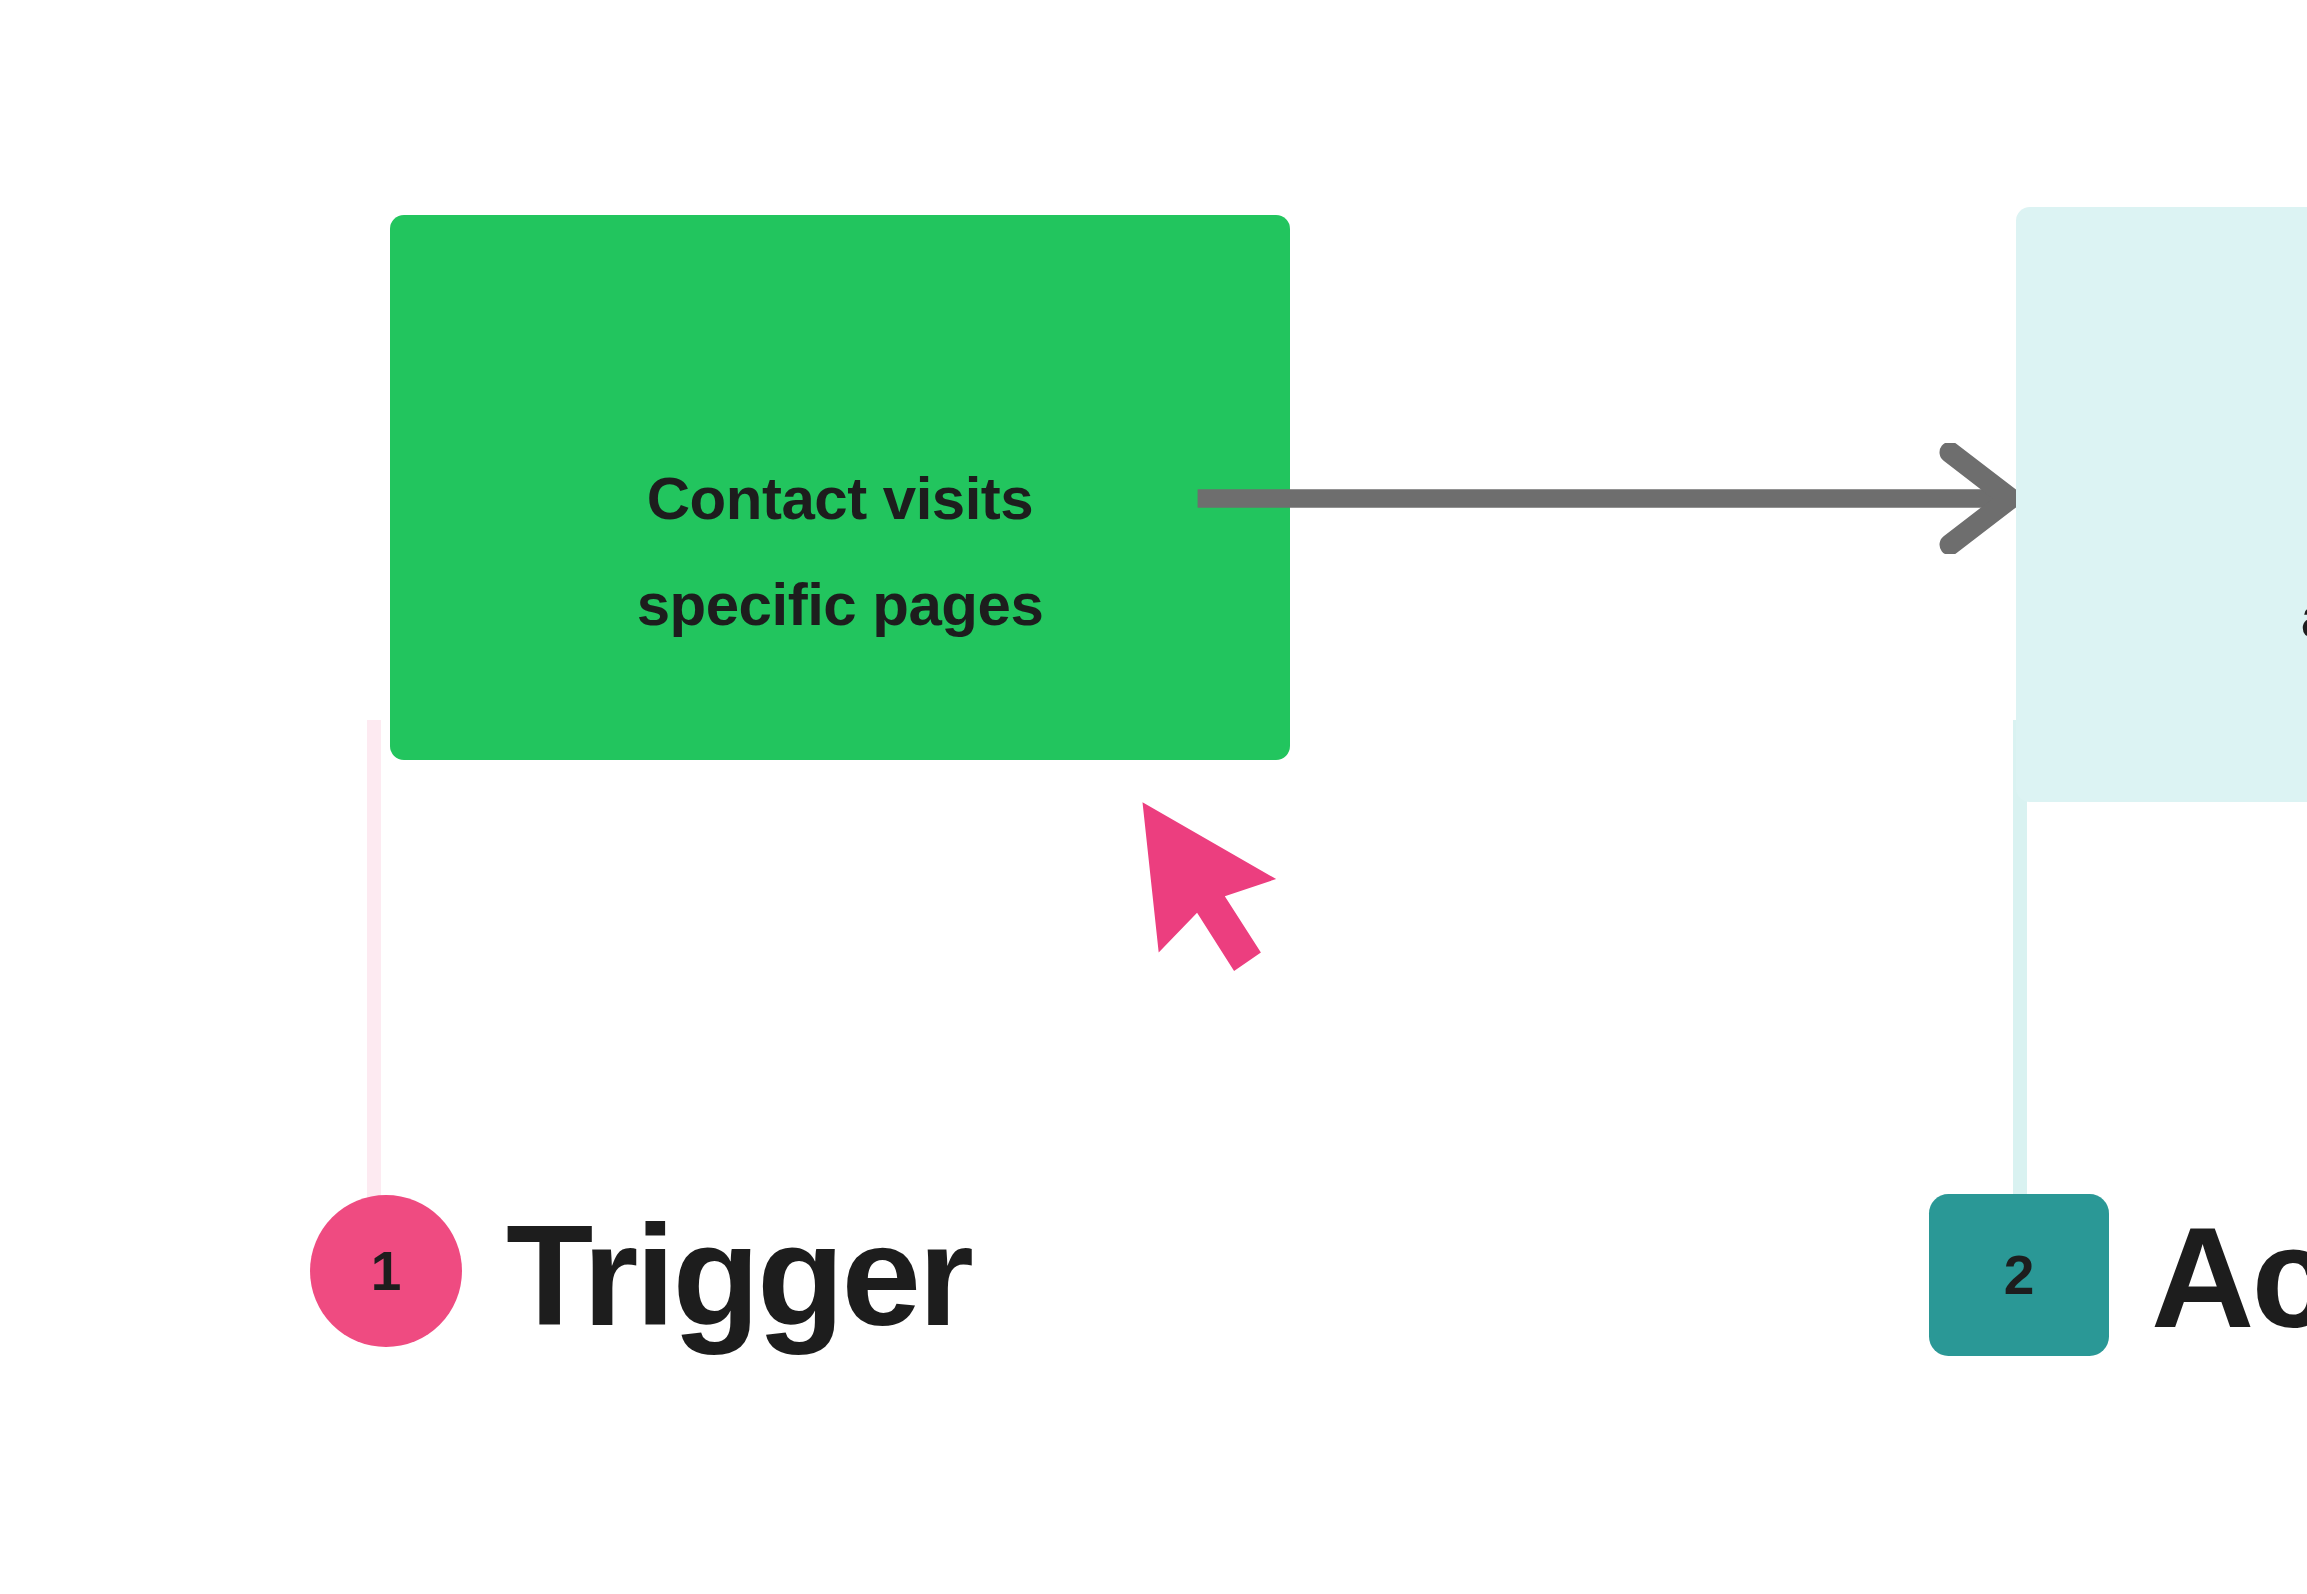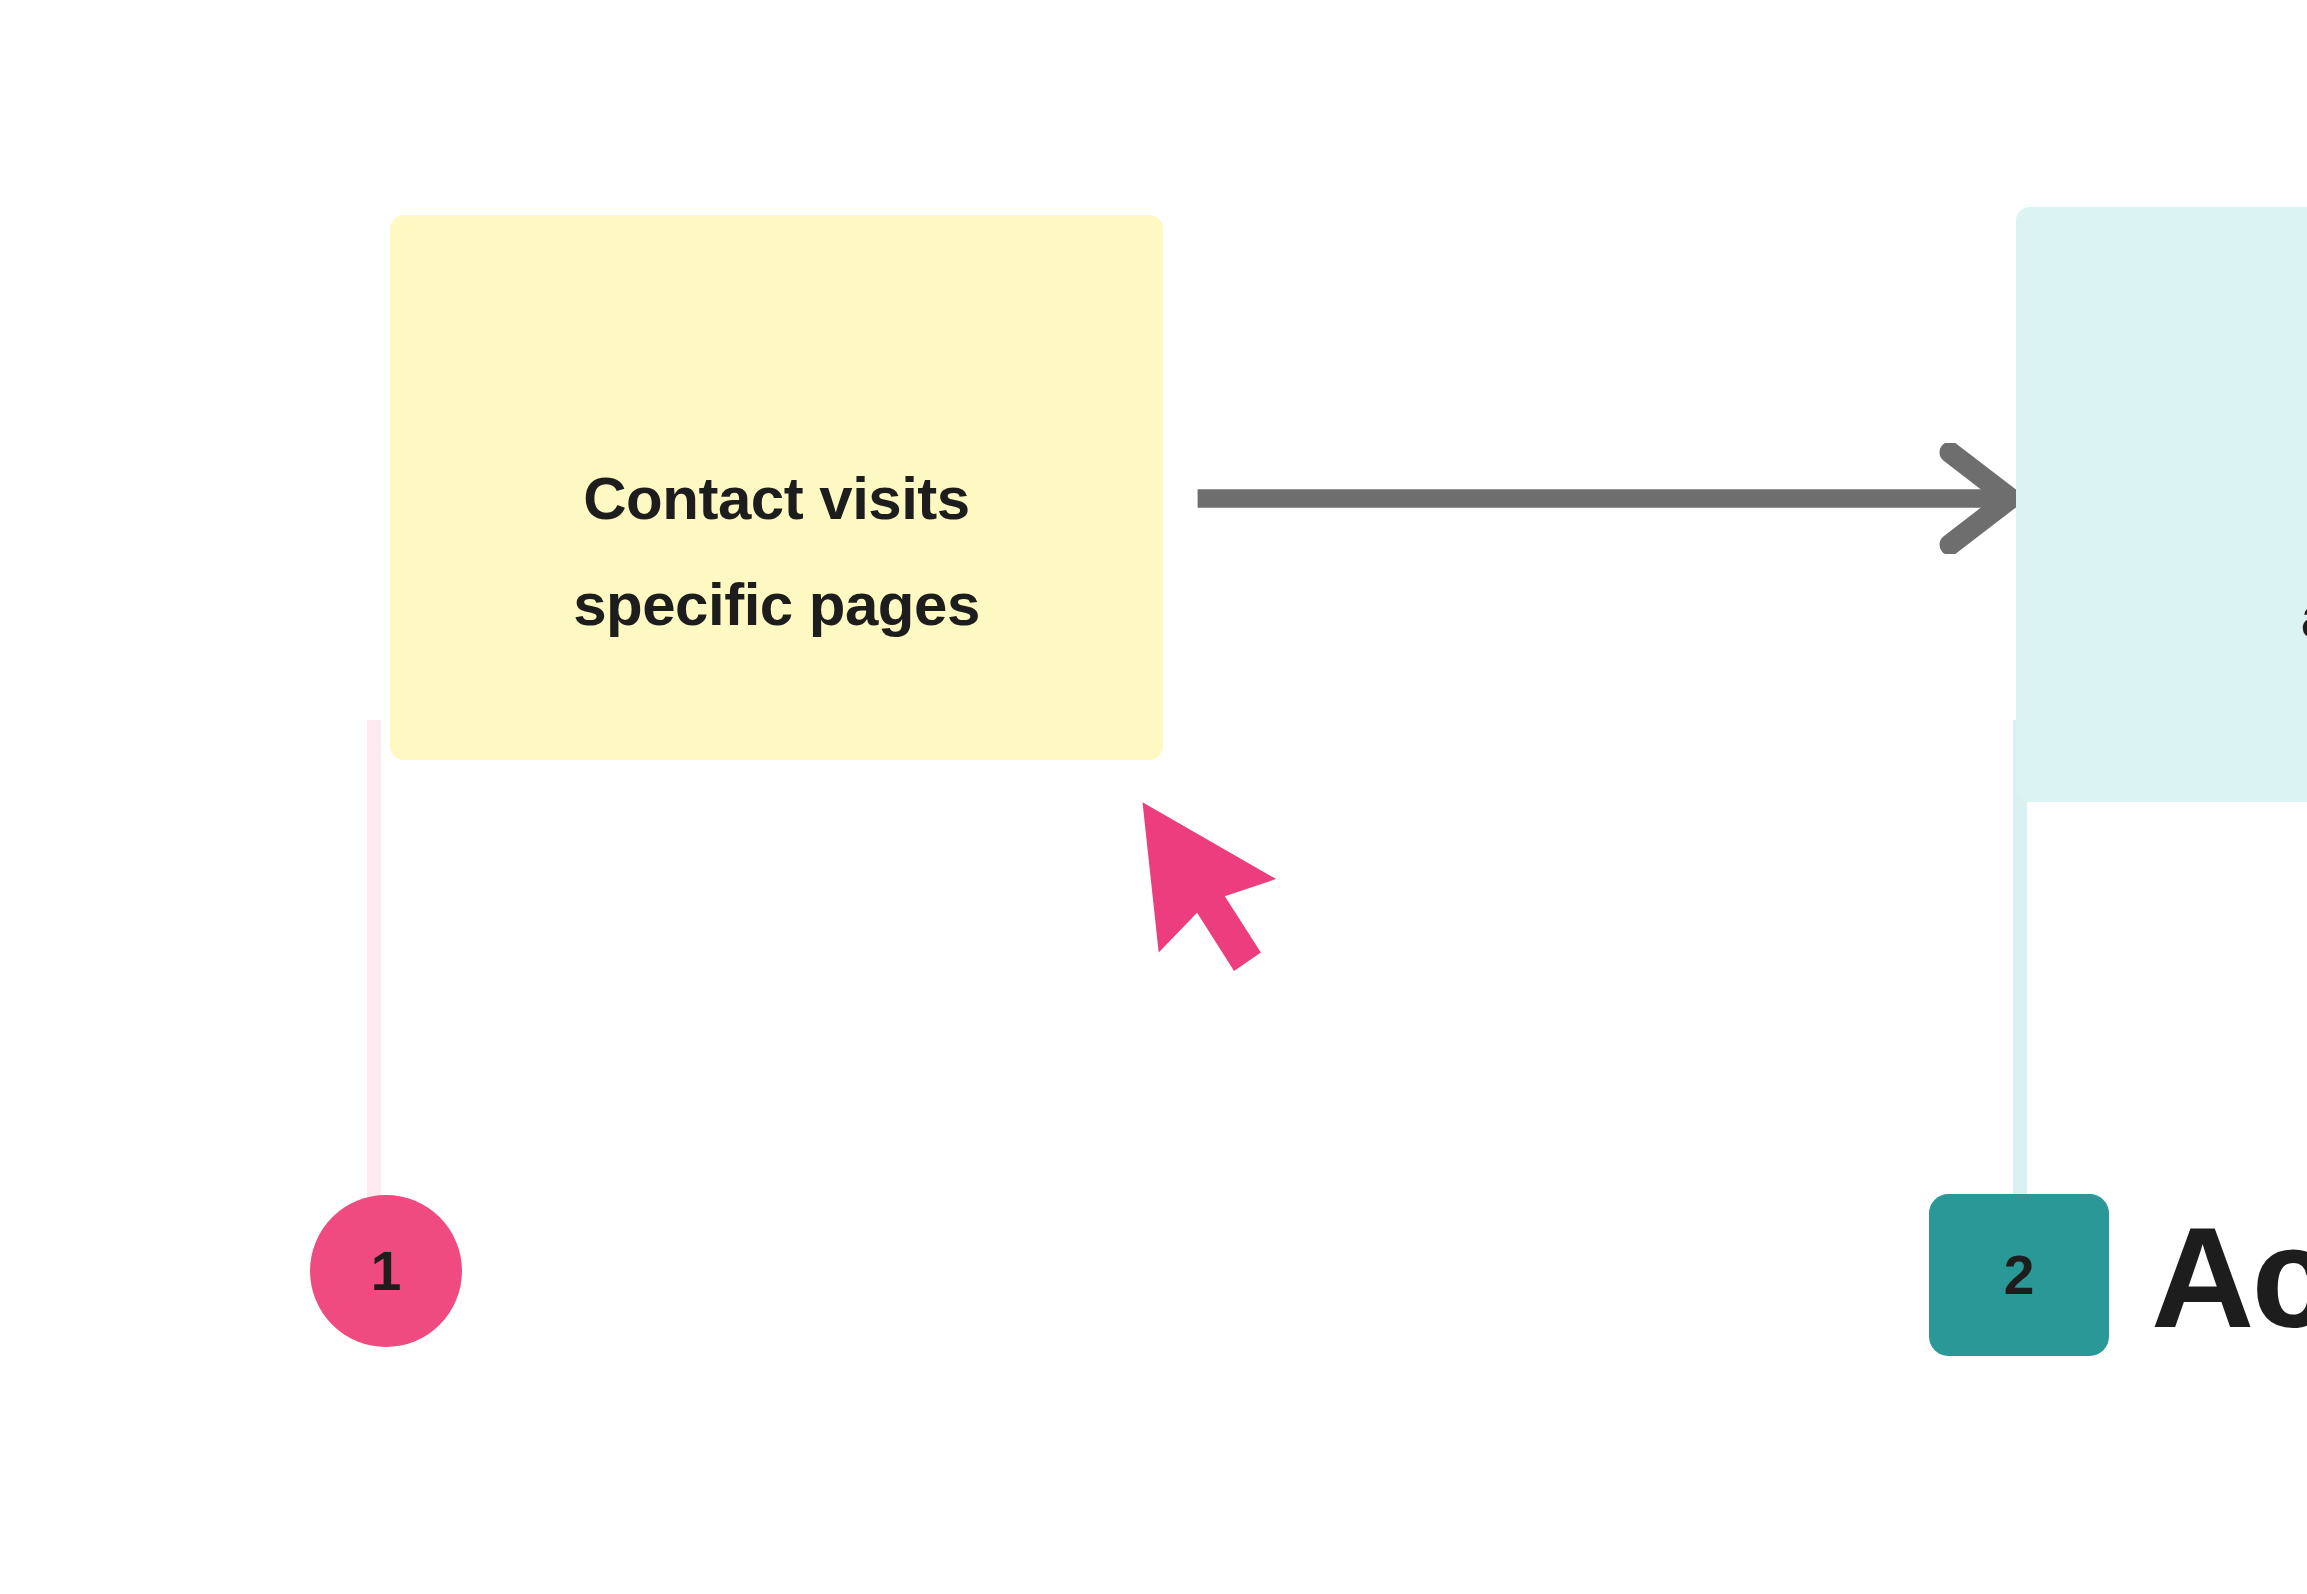--- a/index.html
+++ b/index.html
@@ -43,23 +43,23 @@
 
   
   .card {
     position: absolute;
     border-radius: 14px;
     box-sizing: border-box;
   }
   .card--trigger {
     left: 390px;
     top: 215px;
-    width: 773px;
+    width: 900px;
     height: 545px;
-    background: #fef9c3;
+    background: #22c55e;
   }
   .card--action {
     left: 2016px;
     top: 207px;
     width: 806px;
     height: 595px;
     background: #dcf3f3;
   }
 
   .card-text {
@@ -170,20 +170,21 @@
   <div class="card card--action">
     <div class="card-text">
       <span class="line">Send</span>
       <span class="line">an email</span>
     </div>
 
   </div>
 
   <div class="legend legend--trigger">
     <div class="badge badge--circle">1</div>
+    <div class="legend-label">Trigger</div>
   </div>
 
   <div class="legend legend--action">
     <div class="badge badge--square">2</div>
     <div class="legend-label">Action</div>
   </div>
 
 </div>
 
 

